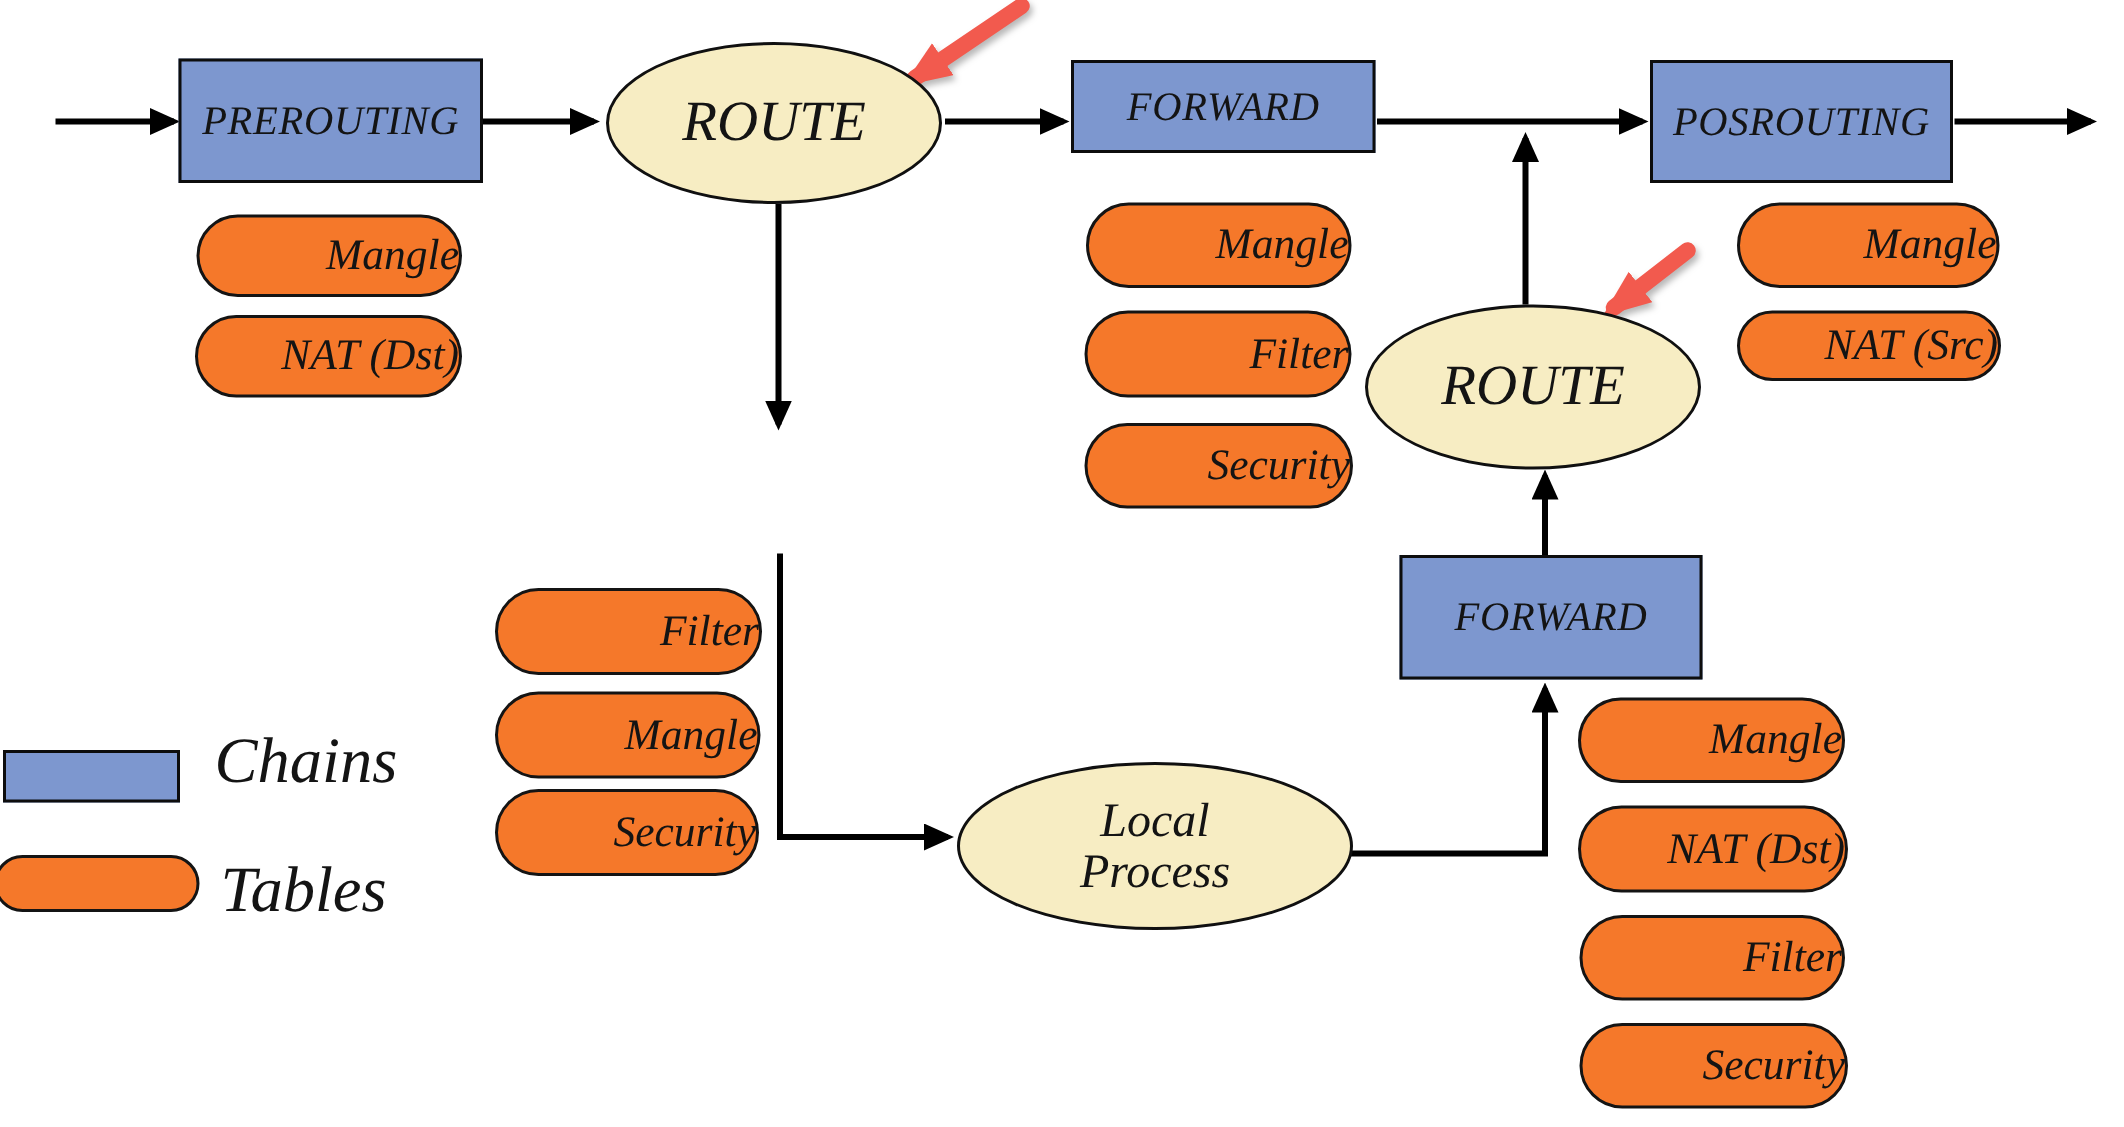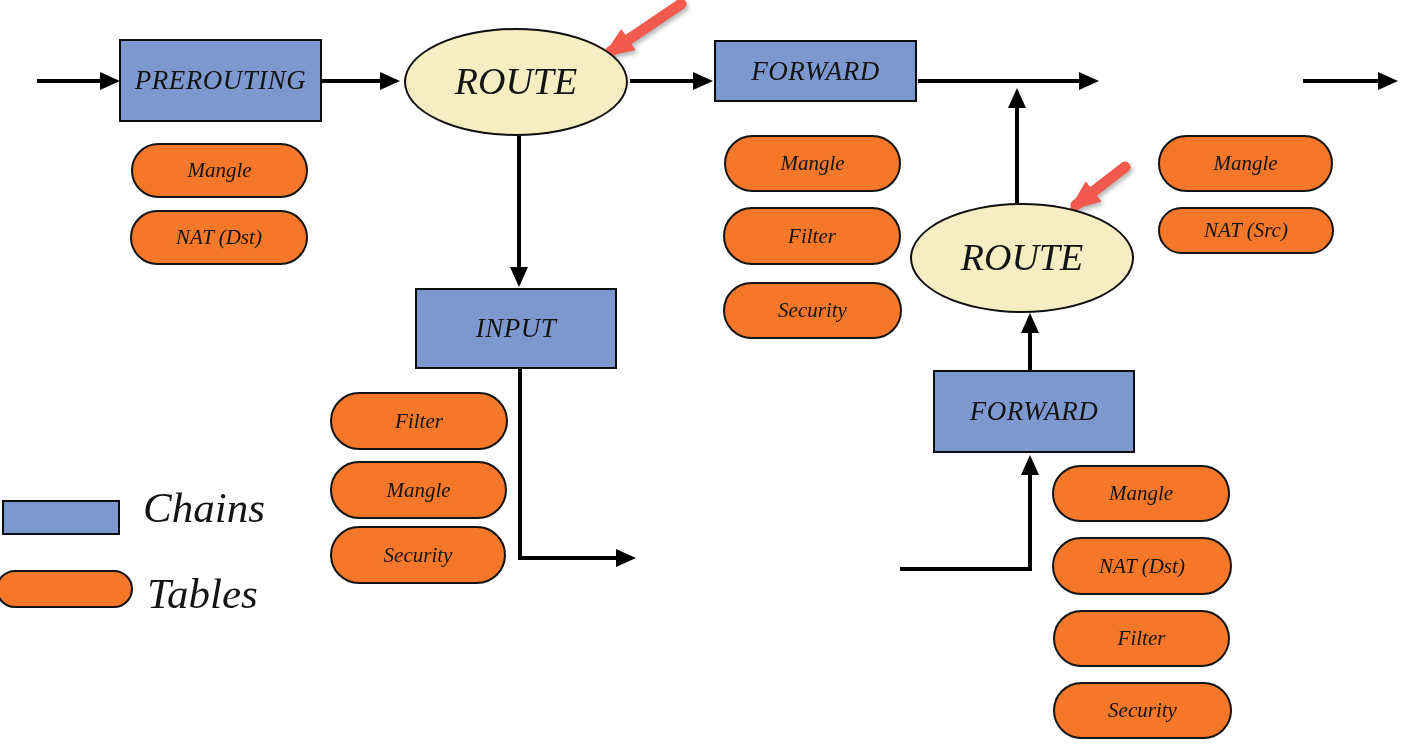--- a/index.html
+++ b/index.html
@@ -23,22 +23,22 @@
     background:var(--chain_fill);
     border:2.5px solid var(--chain_border);
     display:flex;align-items:center;justify-content:center;
     font-size:27px;letter-spacing:.5px;
   }
   .pill{
     position:absolute;box-sizing:border-box;
     background:var(--table_fill);
     border:2.5px solid var(--table_border);
     border-radius:29px;
-    display:flex;align-items:center;justify-content:center;
-    font-size:21px;
+    display:flex;align-items:center;justify-content:flex-end;
+    font-size:29px;
   }
   .decision{
     position:absolute;box-sizing:border-box;
     background:var(--decision_fill);
     border:2.5px solid var(--decision_border);
     border-radius:50%;
     display:flex;flex-direction:column;align-items:center;justify-content:center;
     font-size:38px;line-height:1.05;
   }
   .decision.small-text{font-size:32px;}
@@ -87,32 +87,36 @@
       <path class="annot" d="M1125,167 L1076,205" marker-end="url(#ah-red)"></path>
     </g>
   </svg>
 
   <div class="chain" style="left:119px;top:39px;width:203px;height:83px;">
     <span>PREROUTING</span>
   </div>
   <div class="chain" style="left:714px;top:40px;width:203px;height:62px;">
     <span>FORWARD</span>
   </div>
-  <div class="chain" style="left:415px;top:288px;width:202px;height:81px;">
-    <span>INPUT</span>
+  <div class="chain" style="left:1100px;top:40px;width:202px;height:82px;">
+    <span>POSROUTING</span>
   </div>
   <div class="chain" style="left:933px;top:370px;width:202px;height:83px;">
     <span>FORWARD</span>
   </div>
 
   <div class="decision" style="left:404px;top:28px;width:224px;height:108px;">
     <span>ROUTE</span>
   </div>
   <div class="decision" style="left:910px;top:203px;width:224px;height:110px;">
     <span>ROUTE</span>
+  </div>
+  <div class="decision small-text" style="left:638px;top:508px;width:264px;height:112px;">
+    <span>Local</span>
+    <span>Process</span>
   </div>
 
   <div class="pill" style="left:131px;top:143px;width:177px;height:55px;">
     <span>Mangle</span>
   </div>
   <div class="pill" style="left:130px;top:210px;width:178px;height:55px;">
     <span>NAT (Dst)</span>
   </div>
 
   <div class="pill" style="left:724px;top:135px;width:177px;height:57px;">

